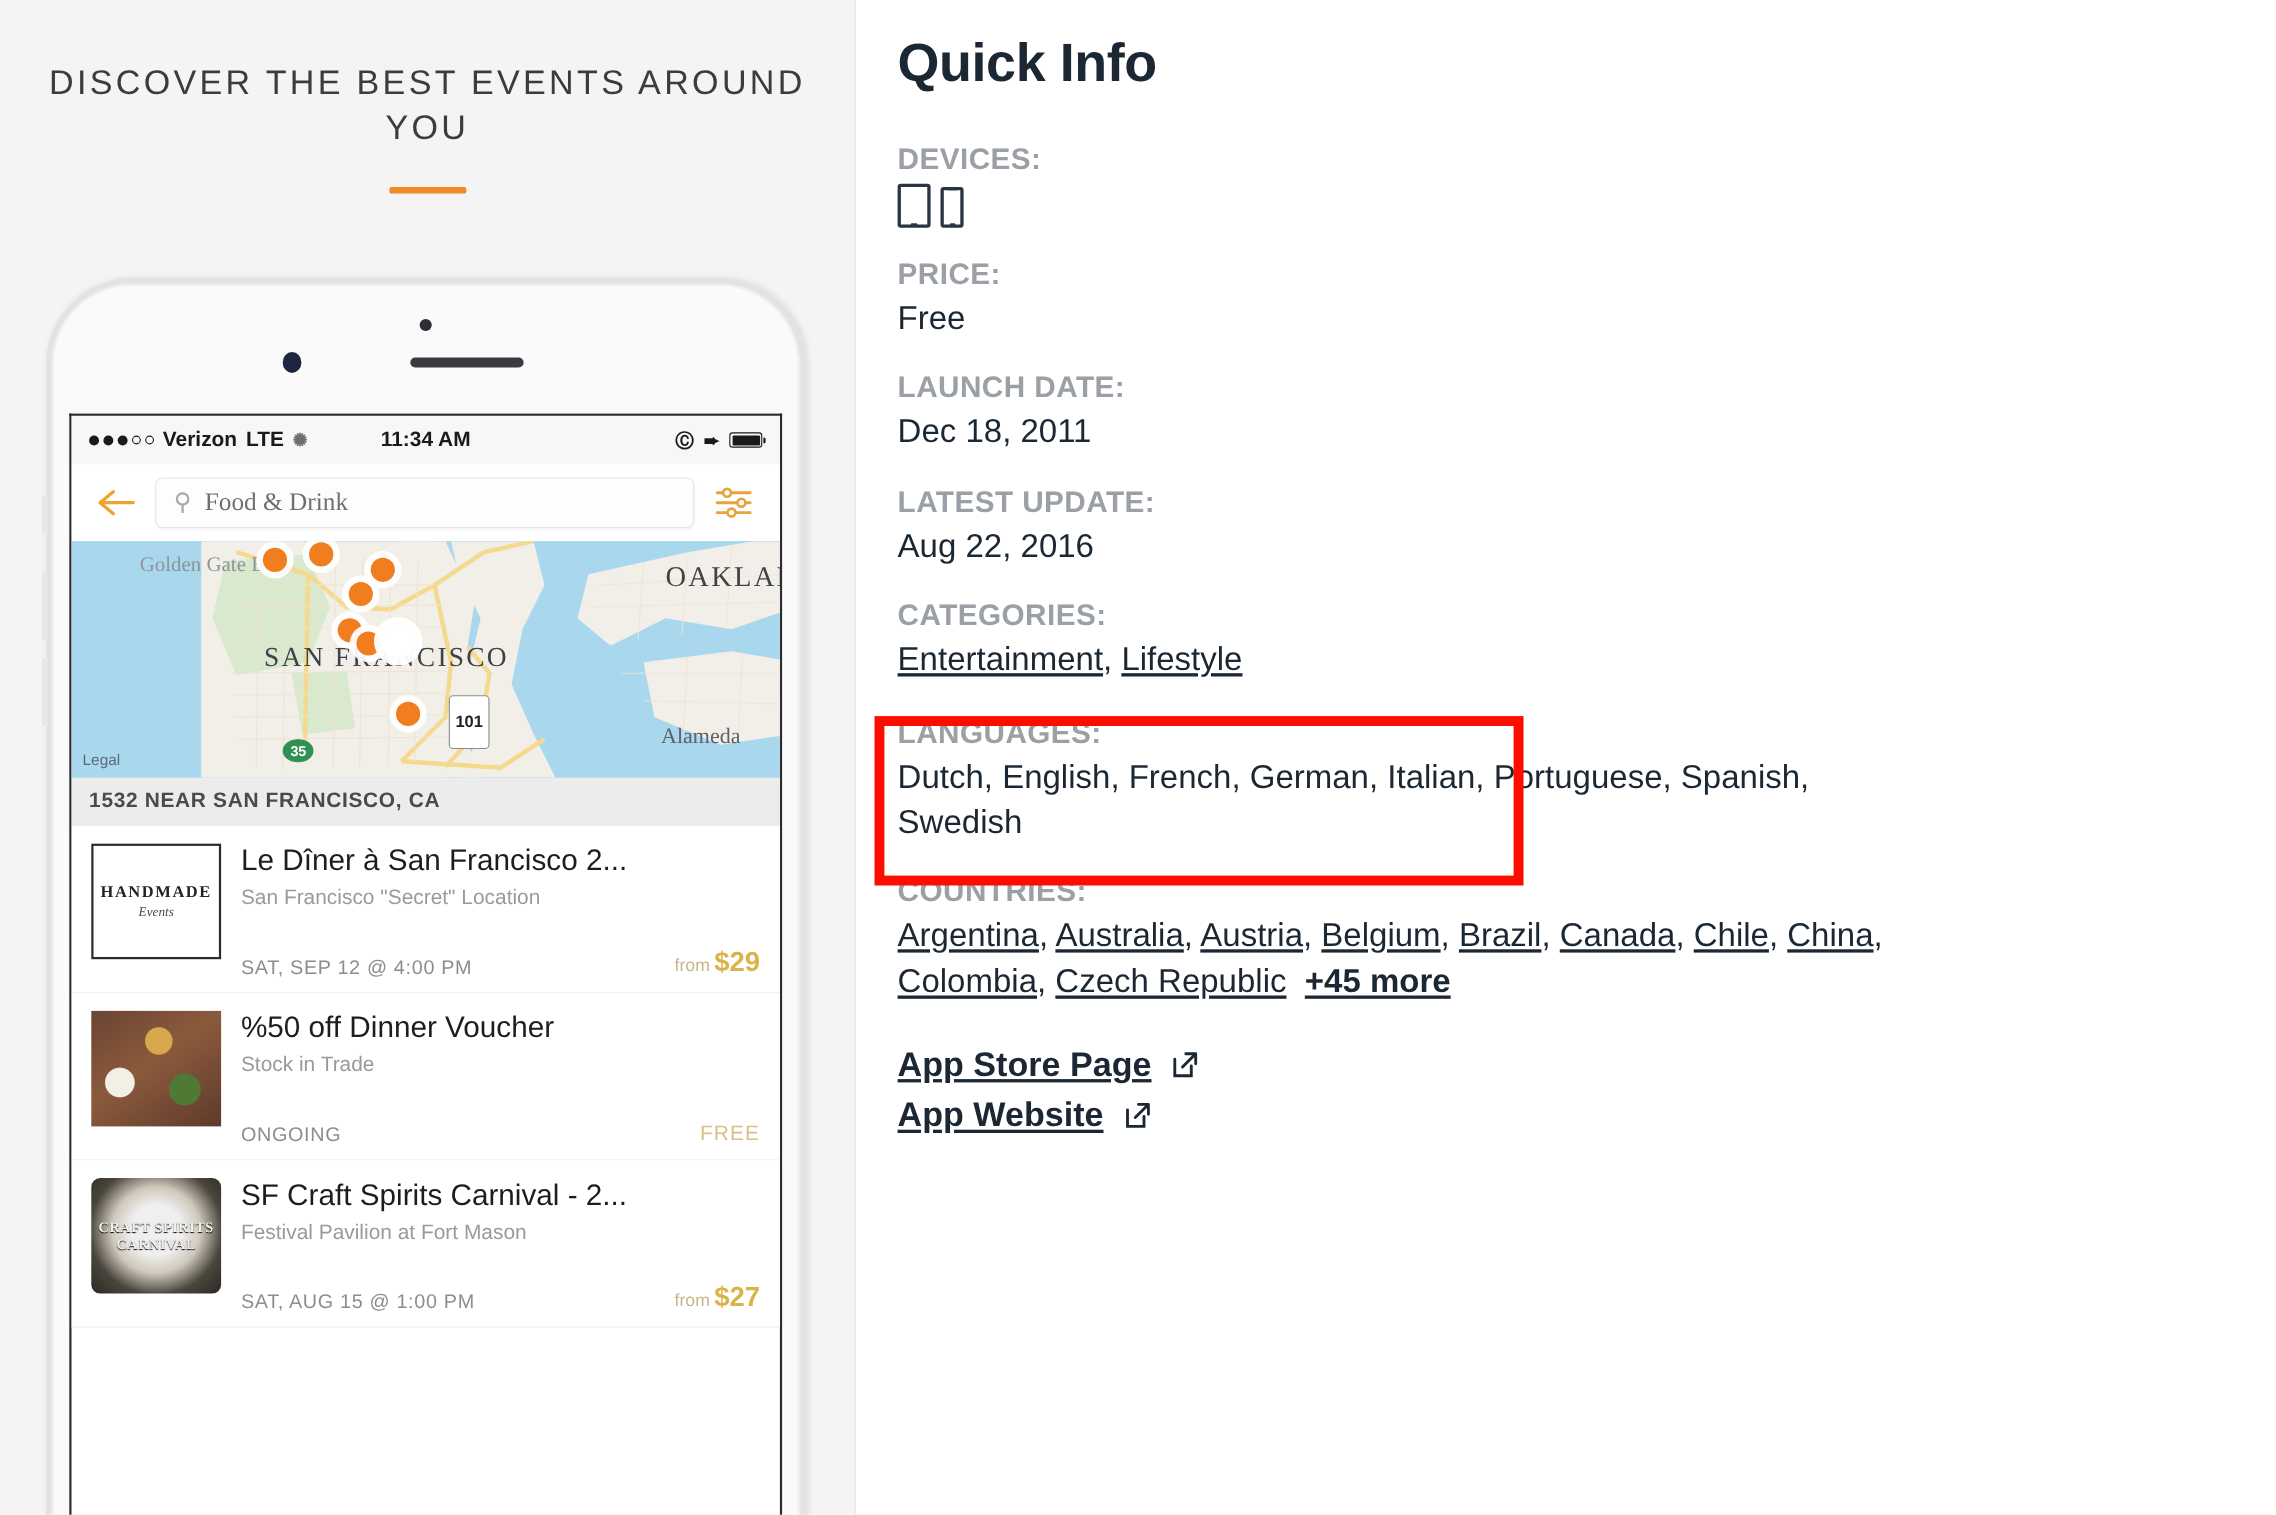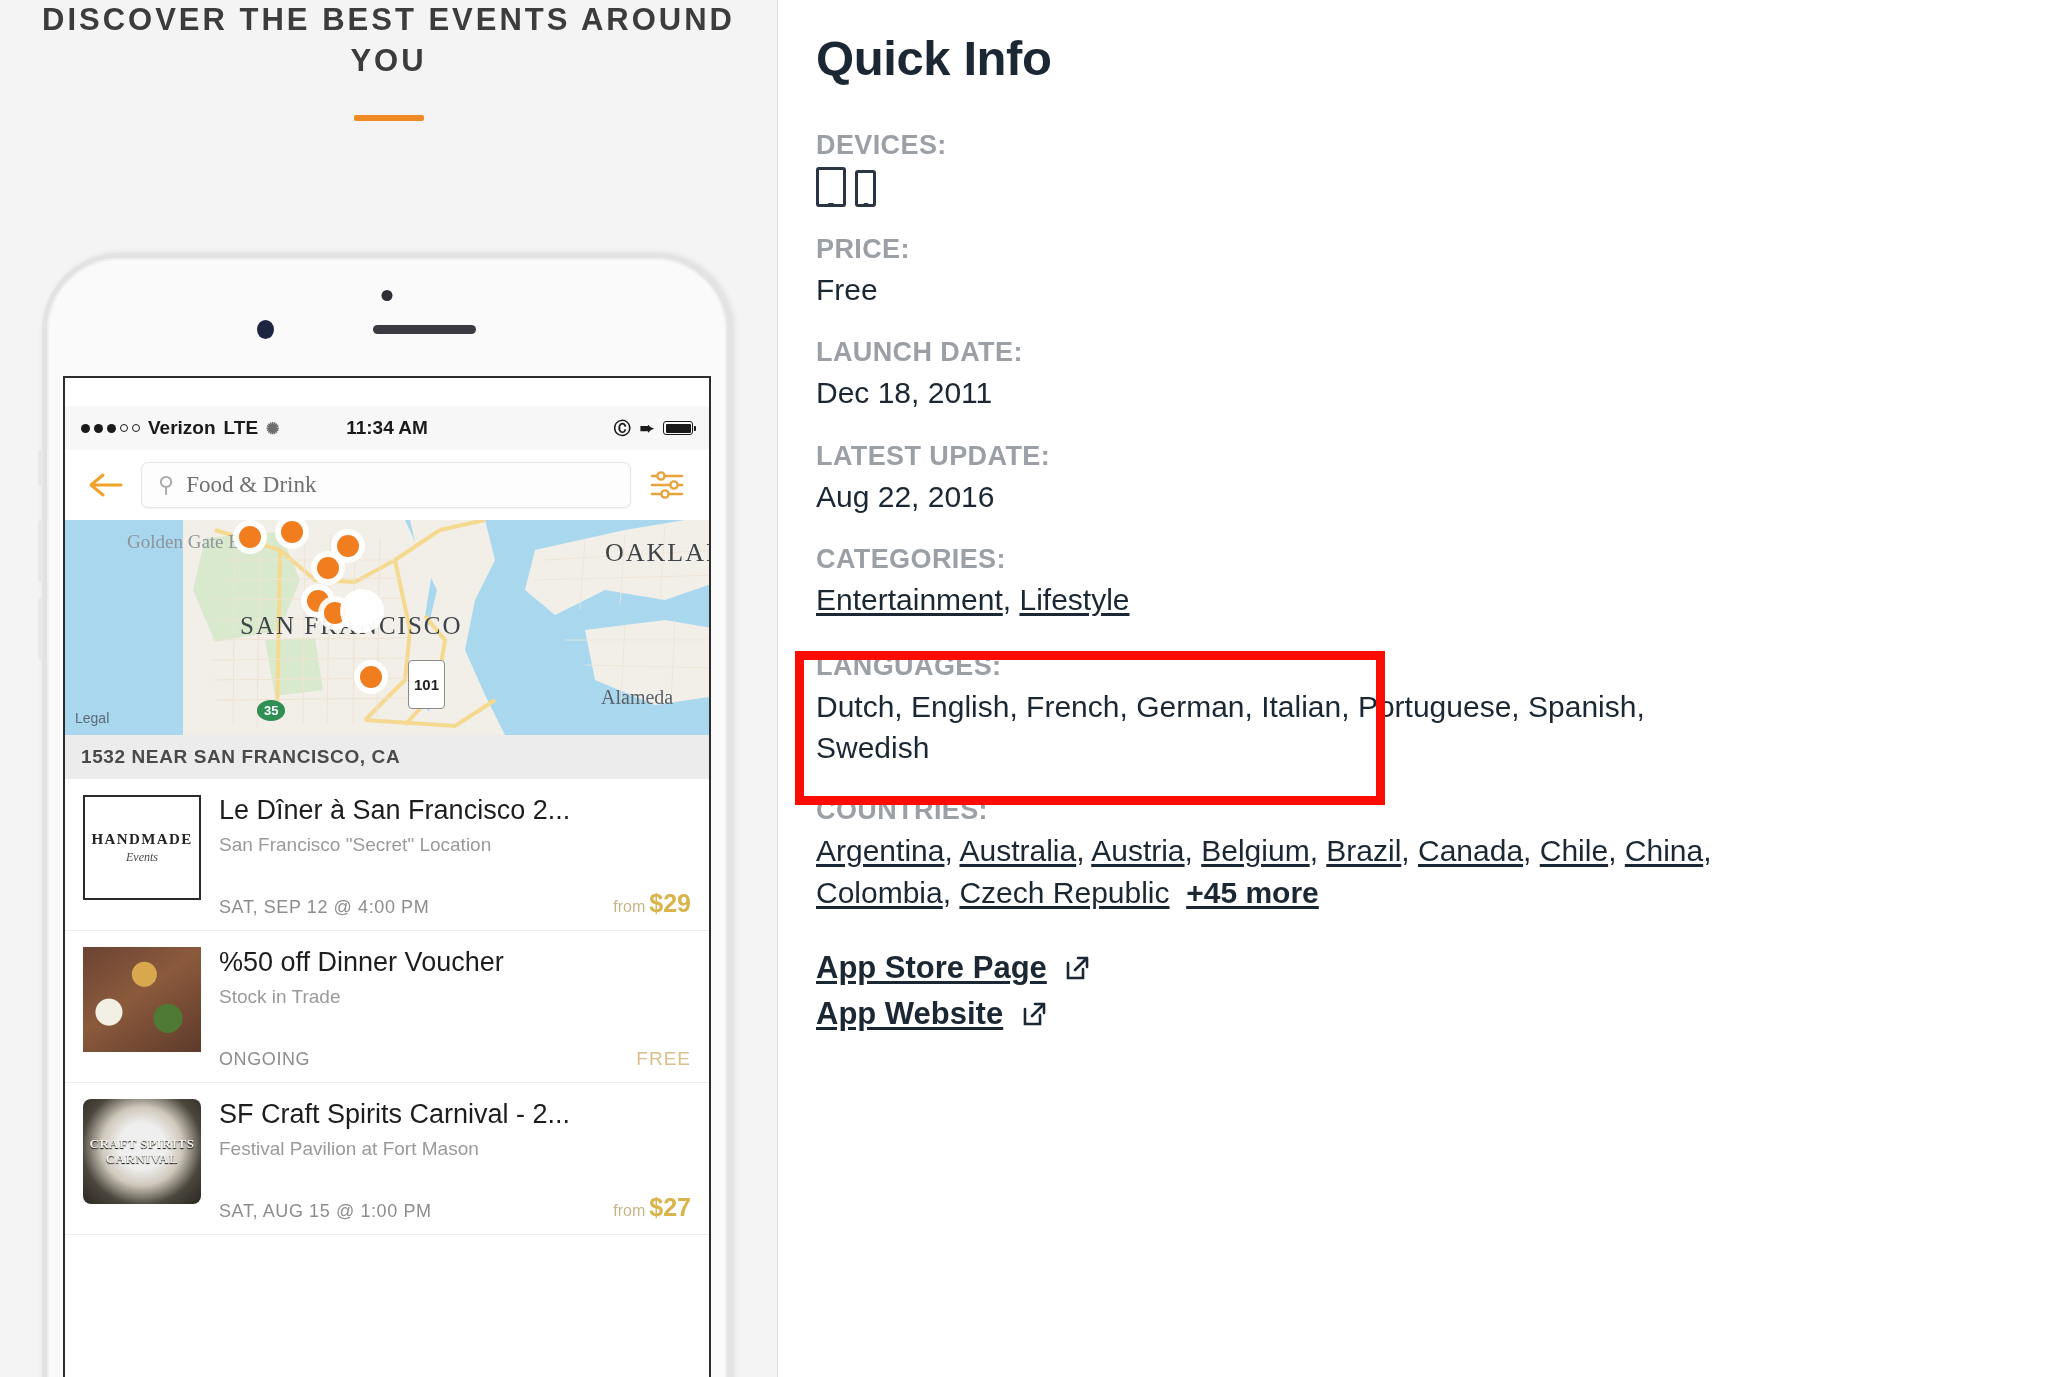--- a/index.html
+++ b/index.html
@@ -13,23 +13,24 @@
 
   
   .left-panel {
     width:778px; height:1377px;
     background:#f4f4f4;
     position:relative;
     flex:0 0 778px;
     border-right:1px solid #e0e0e0;
   }
   .promo-heading {
+    margin-top:55px;
     text-align:center;
     font-size:31px;
-    font-weight:bold;
+    font-weight:normal;
     letter-spacing:3.0px;
     line-height:1.32;
     color:#3c3c3c;
     padding:0 40px;
   }
   .promo-rule {
     width:70px; height:6px; background:#f08a24;
     margin:33px auto 0;
     border-radius:2px;
   }
@@ -70,21 +71,21 @@
     border:2px solid #2d2d2d;
     border-bottom:none;
     overflow:hidden;
   }
 
   
   .statusbar {
     height:44px; background:#f7f7f7;
     display:flex; align-items:center;
     font-size:19px; font-weight:bold; color:#1a1a1a;
-    padding:0 16px; position:relative;margin-top:28px;
+    padding:0 16px; position:relative;
   }
   .sb-left { display:flex; align-items:center; gap:8px; }
   .sb-dots { display:flex; align-items:center; gap:4px; }
   .dot { width:9px; height:9px; border-radius:50%; background:#1a1a1a; }
   .dot.hollow { background:transparent; border:1.6px solid #1a1a1a; width:8px; height:8px; }
   .sb-center {
     position:absolute; left:0; right:0; text-align:center;
     font-size:19px; font-weight:bold; pointer-events:none;
   }
   .sb-right { margin-left:auto; display:flex; align-items:center; gap:9px; z-index:2; }

